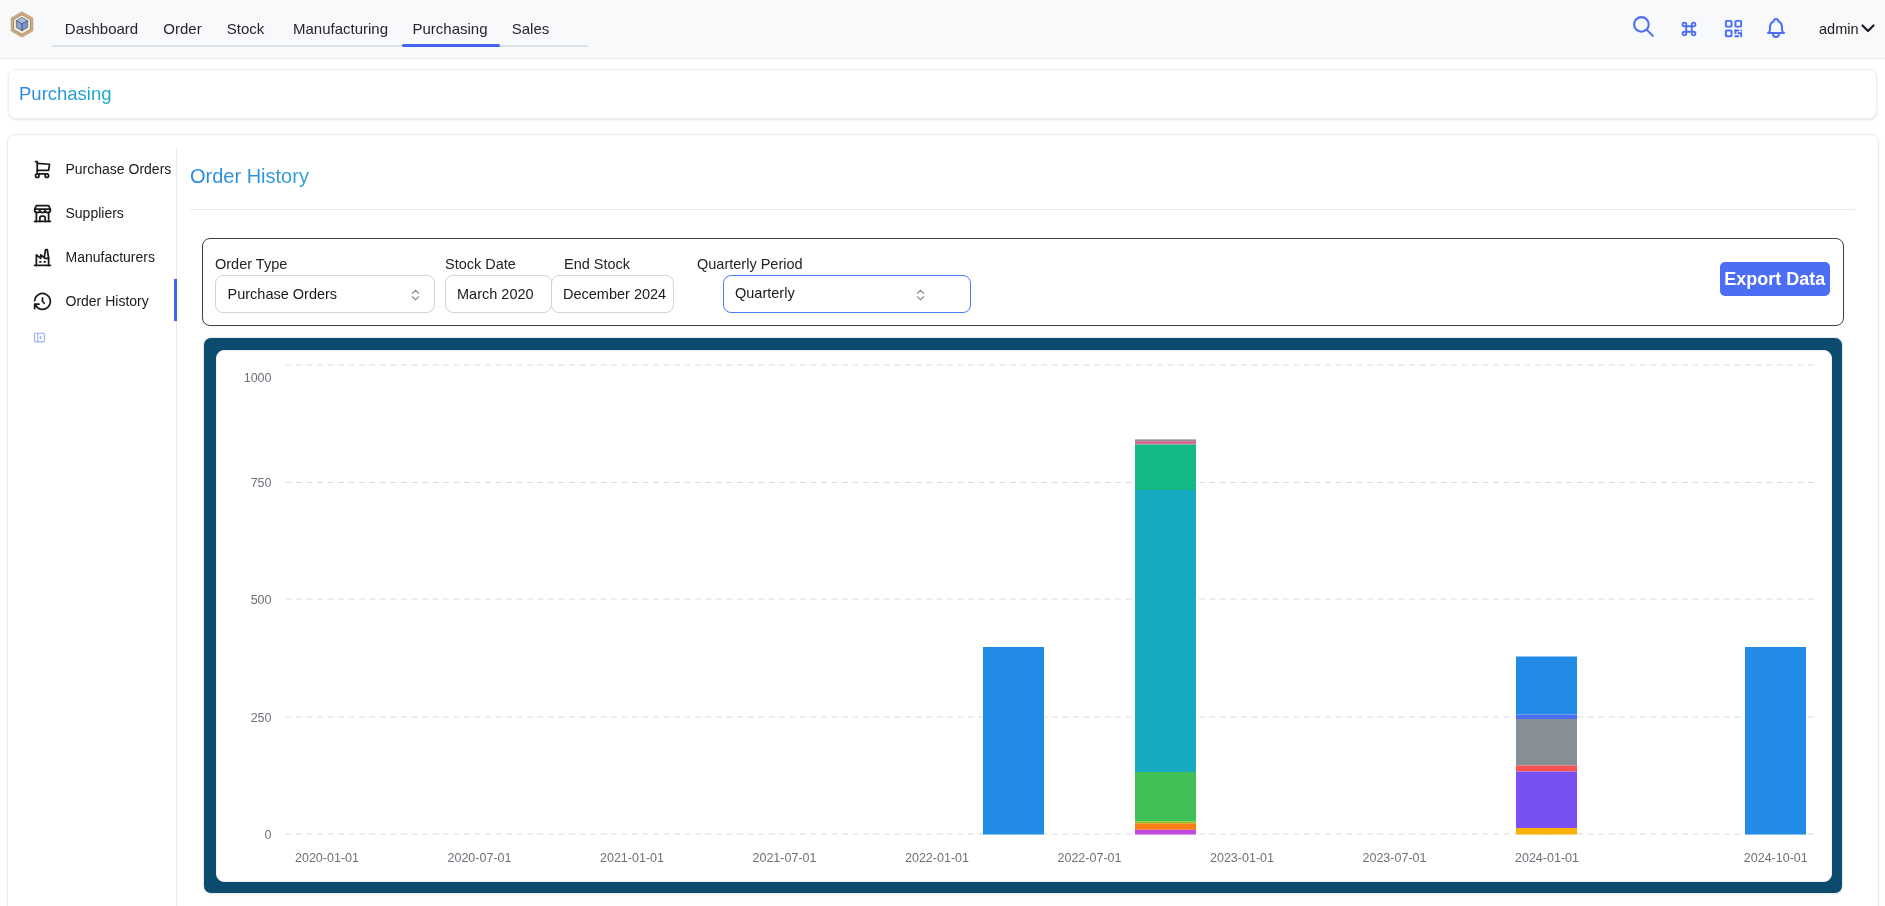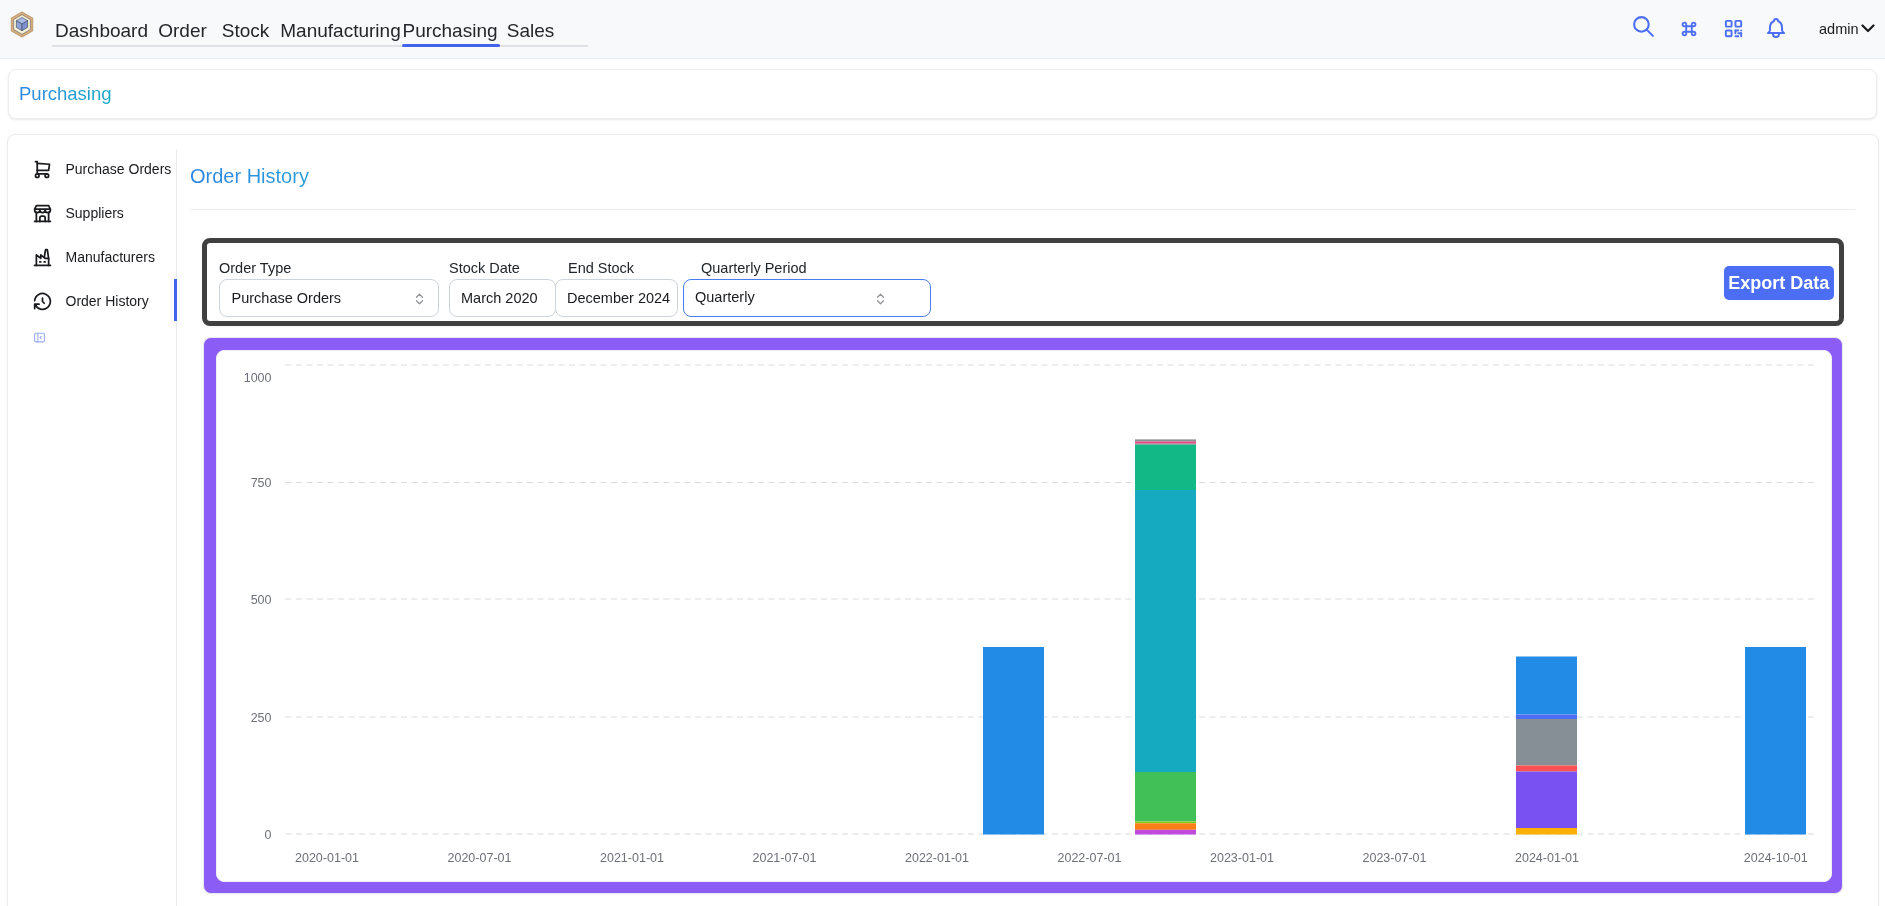--- a/index.html
+++ b/index.html
@@ -1,21 +1,21 @@
 <!DOCTYPE html>
 <html><head>
 <meta charset="utf-8">
 <style>
   * { margin:0; padding:0; box-sizing:border-box; }
   html,body { width:1885px; height:906px; background:#fff; font-family:"Liberation Sans",sans-serif; overflow:hidden; position:relative; }
   .abs { position:absolute; }
 
   
   #header { position:absolute; left:0; top:0; width:1885px; height:59px; background:#f8f9fa; border-bottom:1px solid #e9ecef; }
-  .navtab { position:absolute; top:20px; transform:translateX(-50%); font-size:19px; color:#25262b; white-space:nowrap; }
+  .navtab { position:absolute; top:20px; transform:translateX(-50%); font-size:15px; color:#25262b; white-space:nowrap; }
   #tabline { position:absolute; left:52px; top:45px; width:536px; height:2px; background:#dee2e6; }
   #tabactive { position:absolute; left:401.5px; top:44px; width:98px; height:3px; background:#4263eb; border-radius:2px; }
   .hicon { position:absolute; }
   #adminname { position:absolute; left:1808px; top:21px; font-size:14.5px; color:#1a1b1e;margin-left:11px; }
 
   
   #crumb { position:absolute; left:8px; top:69px; width:1869px; height:50px; background:#fff; border:1px solid #eceef1; border-radius:8px; box-shadow:0 1px 3px rgba(0,0,0,.05), 0 1px 2px rgba(0,0,0,.05); }
   #crumbtext { position:absolute; left:10px; top:13px; font-size:18.5px; background:linear-gradient(90deg,#2d87e2,#17abc4); -webkit-background-clip:text; background-clip:text; color:transparent; }
 
   
@@ -24,28 +24,28 @@
   #sideactive { position:absolute; left:166px; top:143.5px; width:3px; height:42.5px; background:#4263eb; }
   .sitem { position:absolute; left:24px; width:140px; height:20px; }
   .sitem svg { position:absolute; left:0; top:0; }
   .sitem span { position:absolute; left:33.5px; top:2px; font-size:14px; color:#1a1b1e; white-space:nowrap; }
 
   
   #title { position:absolute; left:182px; top:30px; font-size:20px; background:linear-gradient(90deg,#2b85e2,#2d9fd8); -webkit-background-clip:text; background-clip:text; color:transparent; }
   #hdivider { position:absolute; left:182px; top:74px; width:1664.5px; height:1px; background:#e9ecef; }
 
   
-  #fcard { position:absolute; left:193.5px; top:102.5px; width:1642px; height:88.5px; background:#fff; border:5px solid #404040; border-radius:8px; box-shadow:0 1px 3px rgba(0,0,0,.04);padding-left:8px; }
+  #fcard { position:absolute; left:193.5px; top:102.5px; width:1642px; height:88.5px; background:#fff; border:1px solid #404040; border-radius:8px; box-shadow:0 1px 3px rgba(0,0,0,.04);padding-left:8px; }
   .flabel { position:absolute; top:17px; font-size:14.5px; font-weight:500; color:#212529; }
   .finput { position:absolute; top:36px; height:38px; border:1px solid #ced4da; border-radius:8px; background:#fff; font-size:14.5px; color:#1a1b1e; line-height:36px; padding-left:11.5px; white-space:nowrap; overflow:hidden; }
   .selicon { position:absolute; top:12px; width:13px; height:14px; }
   #exportbtn { position:absolute; left:1517px; top:23px; width:110.5px; height:34px; background:#4c6ef5; border-radius:5px; color:#fff; font-size:18px; font-weight:700; text-align:center; line-height:34px; }
 
   
-  #ccard { position:absolute; left:194.5px; top:202px; width:1640px; height:556.5px; background:#8b5cf6; border:1px solid #e9ecef; border-radius:8px; box-shadow:0 1px 3px rgba(0,0,0,.04); }
+  #ccard { position:absolute; left:194.5px; top:202px; width:1640px; height:556.5px; background:#0c4a6e; border:1px solid #e9ecef; border-radius:8px; box-shadow:0 1px 3px rgba(0,0,0,.04); }
   #cinner { position:absolute; left:12px; top:12px; width:1616px; height:532px; background:#fff; border:1px solid #eef0f3; border-radius:8px; }
 </style>
 </head>
 <body>
 
 <div id="header">
   <svg class="hicon" style="left:10px;top:11px" width="24" height="27" viewBox="0 0 24 27">
     <polygon points="12,0.8 22.8,7.05 22.8,19.95 12,26.2 1.2,19.95 1.2,7.05" fill="#d7ab79" stroke="#9b7b4f" stroke-width="0.5"></polygon>
     <polygon points="12,3.7 20.4,8.6 20.4,18.4 12,23.3 3.6,18.4 3.6,8.6" fill="#f2efd5" stroke="#4a526b" stroke-width="0.5"></polygon>
     <polygon points="12,6.4 17.6,9.7 12,13 6.4,9.7" fill="#a8bae6" stroke="#39415c" stroke-width="0.6"></polygon>
@@ -148,21 +148,21 @@
     <span class="flabel" style="left:361.5px">End Stock</span>
     <span class="flabel" style="left:494.5px">Quarterly Period</span>
     <div class="finput" style="left:12.5px;width:219.5px">Purchase Orders
       <svg class="selicon" style="left:193px" viewBox="0 0 15 15" fill="none" stroke="#909296" stroke-width="1.4" stroke-linecap="round" stroke-linejoin="round">
           <path d="M4 5.5l3.5 -3.5l3.5 3.5"></path>
           <path d="M4 9.5l3.5 3.5l3.5 -3.5"></path>
         </svg>
     </div>
     <div class="finput" style="left:242px;width:107px">March 2020</div>
     <div class="finput" style="left:348px;width:123.5px">December 2024</div>
-    <div class="finput" style="left:476px;width:248px;border:1.5px solid #4c7cf3;line-height:35px">Quarterly
+    <div class="finput" style="left:520px;width:248px;border:1.5px solid #4c7cf3;line-height:35px">Quarterly
       <svg class="selicon" style="left:190px" viewBox="0 0 15 15" fill="none" stroke="#909296" stroke-width="1.4" stroke-linecap="round" stroke-linejoin="round">
           <path d="M4 5.5l3.5 -3.5l3.5 3.5"></path>
           <path d="M4 9.5l3.5 3.5l3.5 -3.5"></path>
         </svg>
     </div>
     <div id="exportbtn">Export Data</div>
   </div>
 
   <div id="ccard">
     <div id="cinner">

